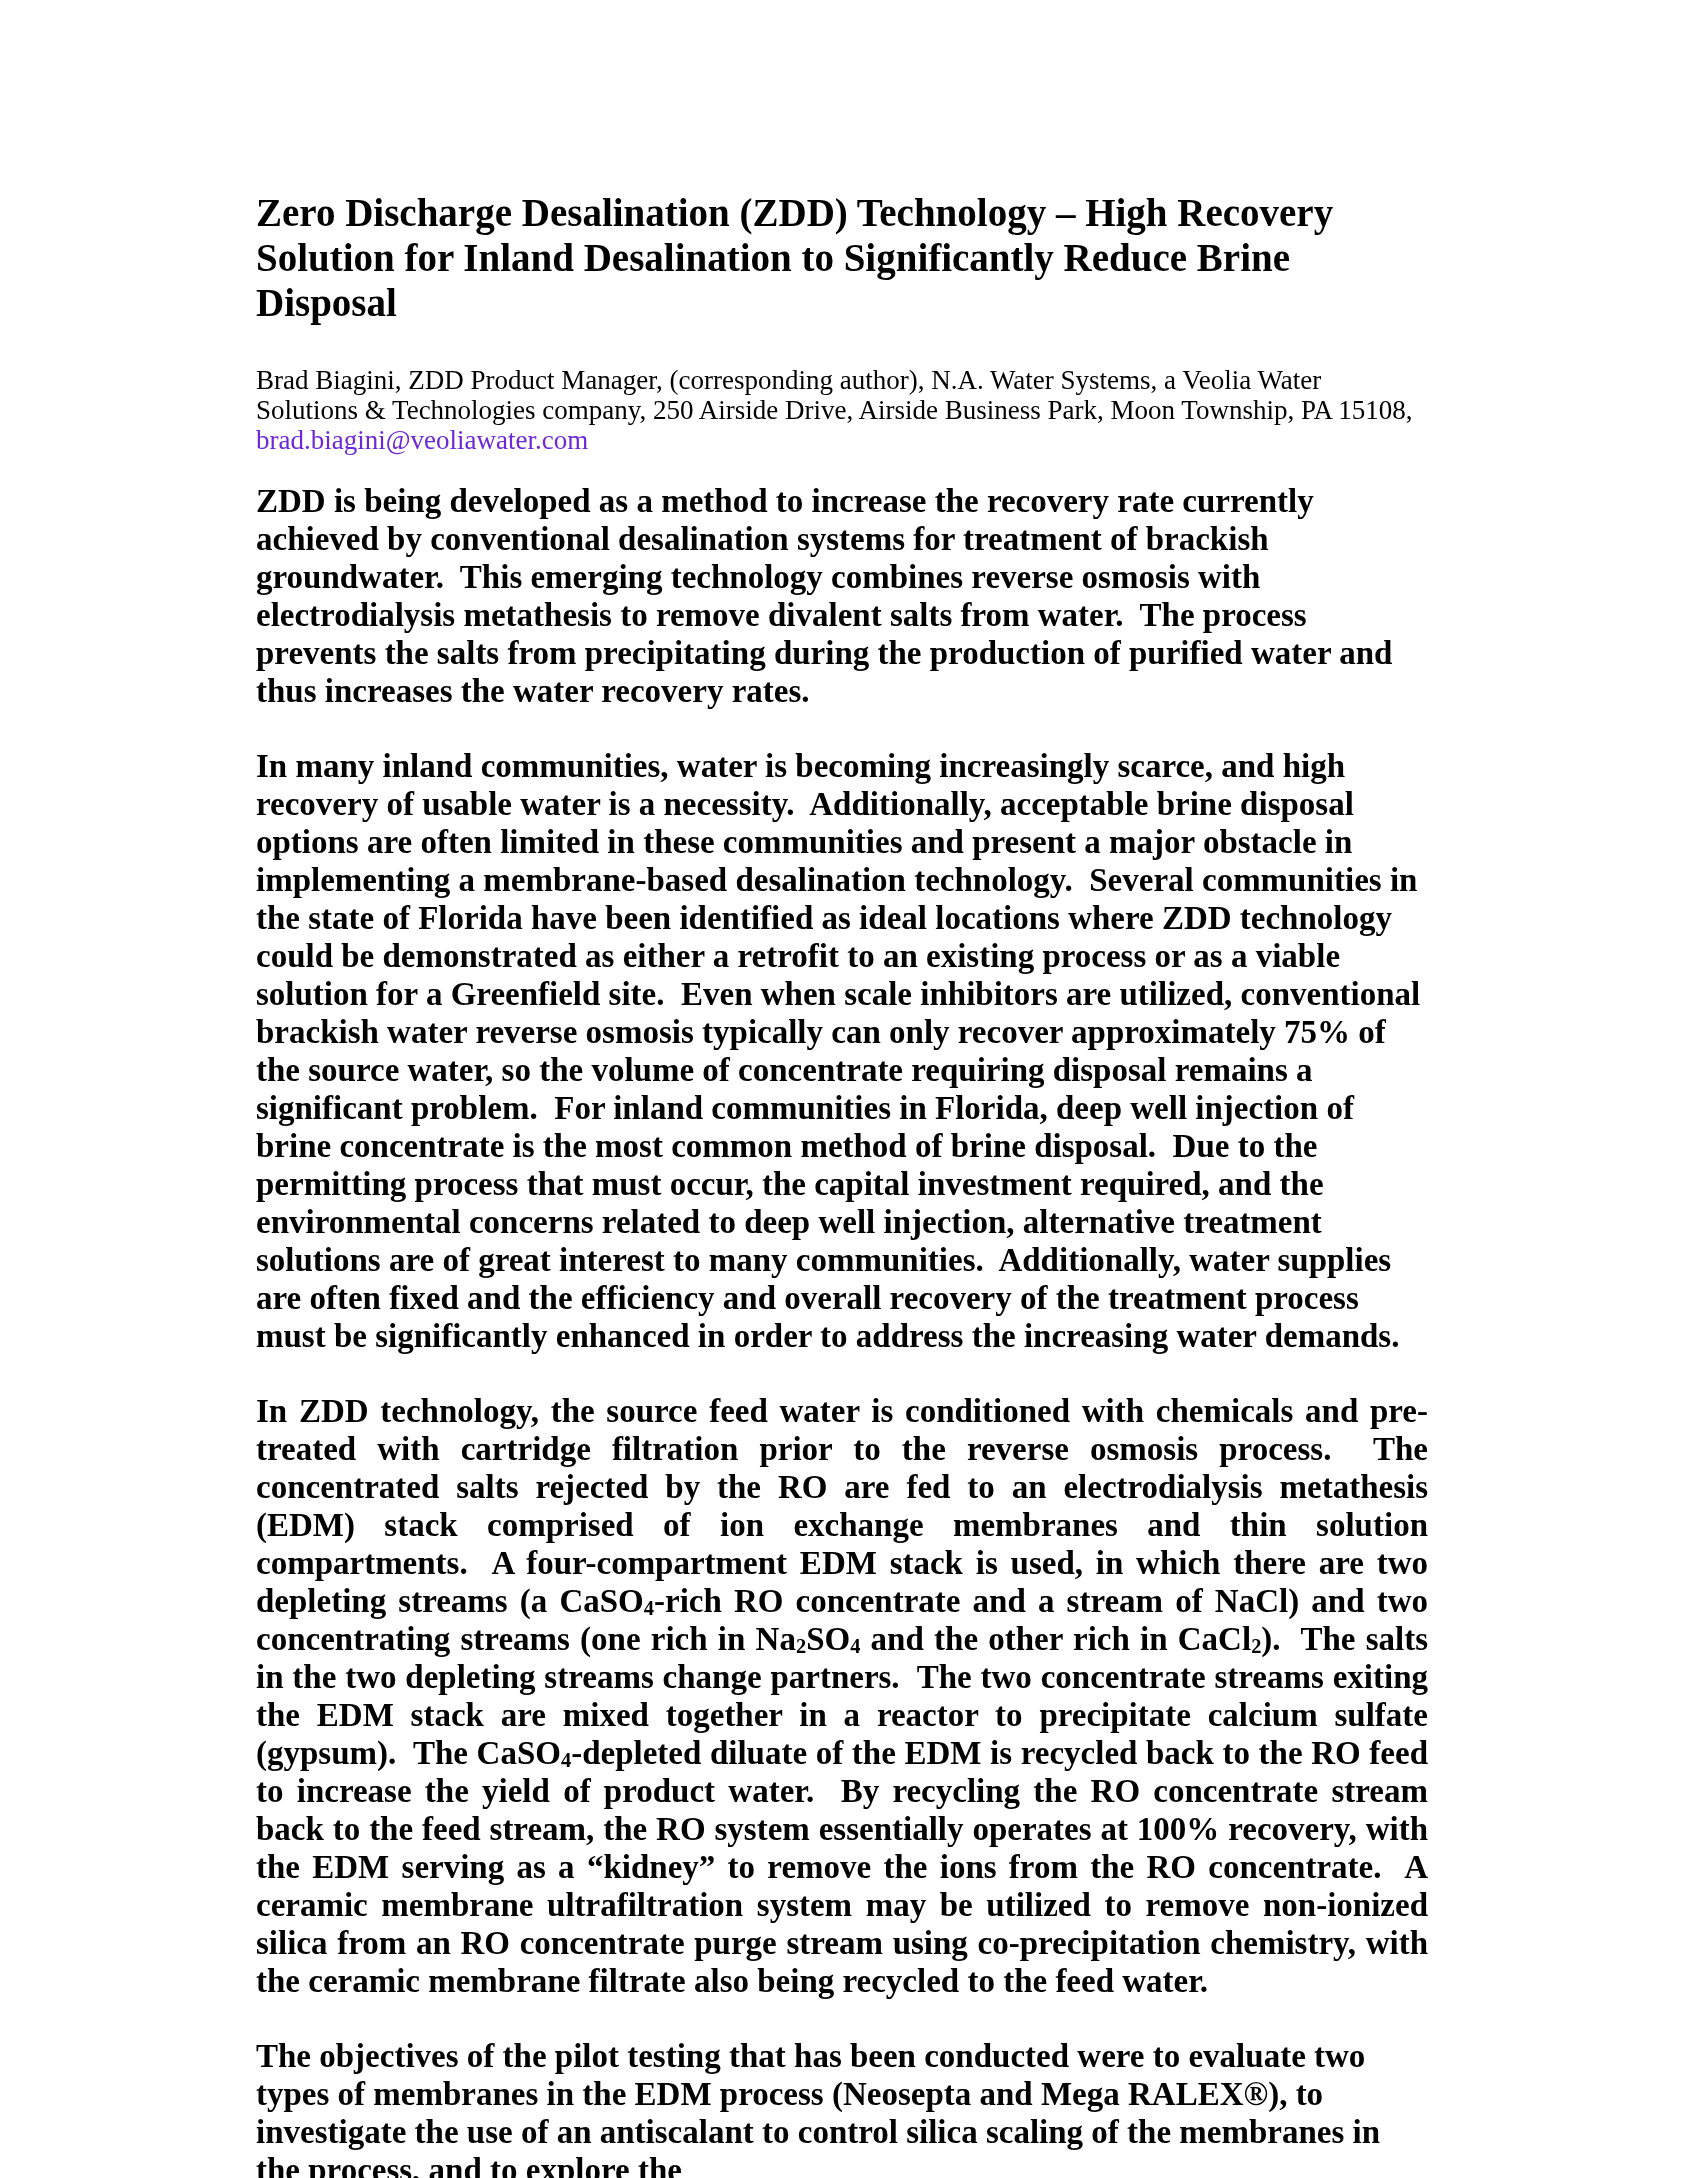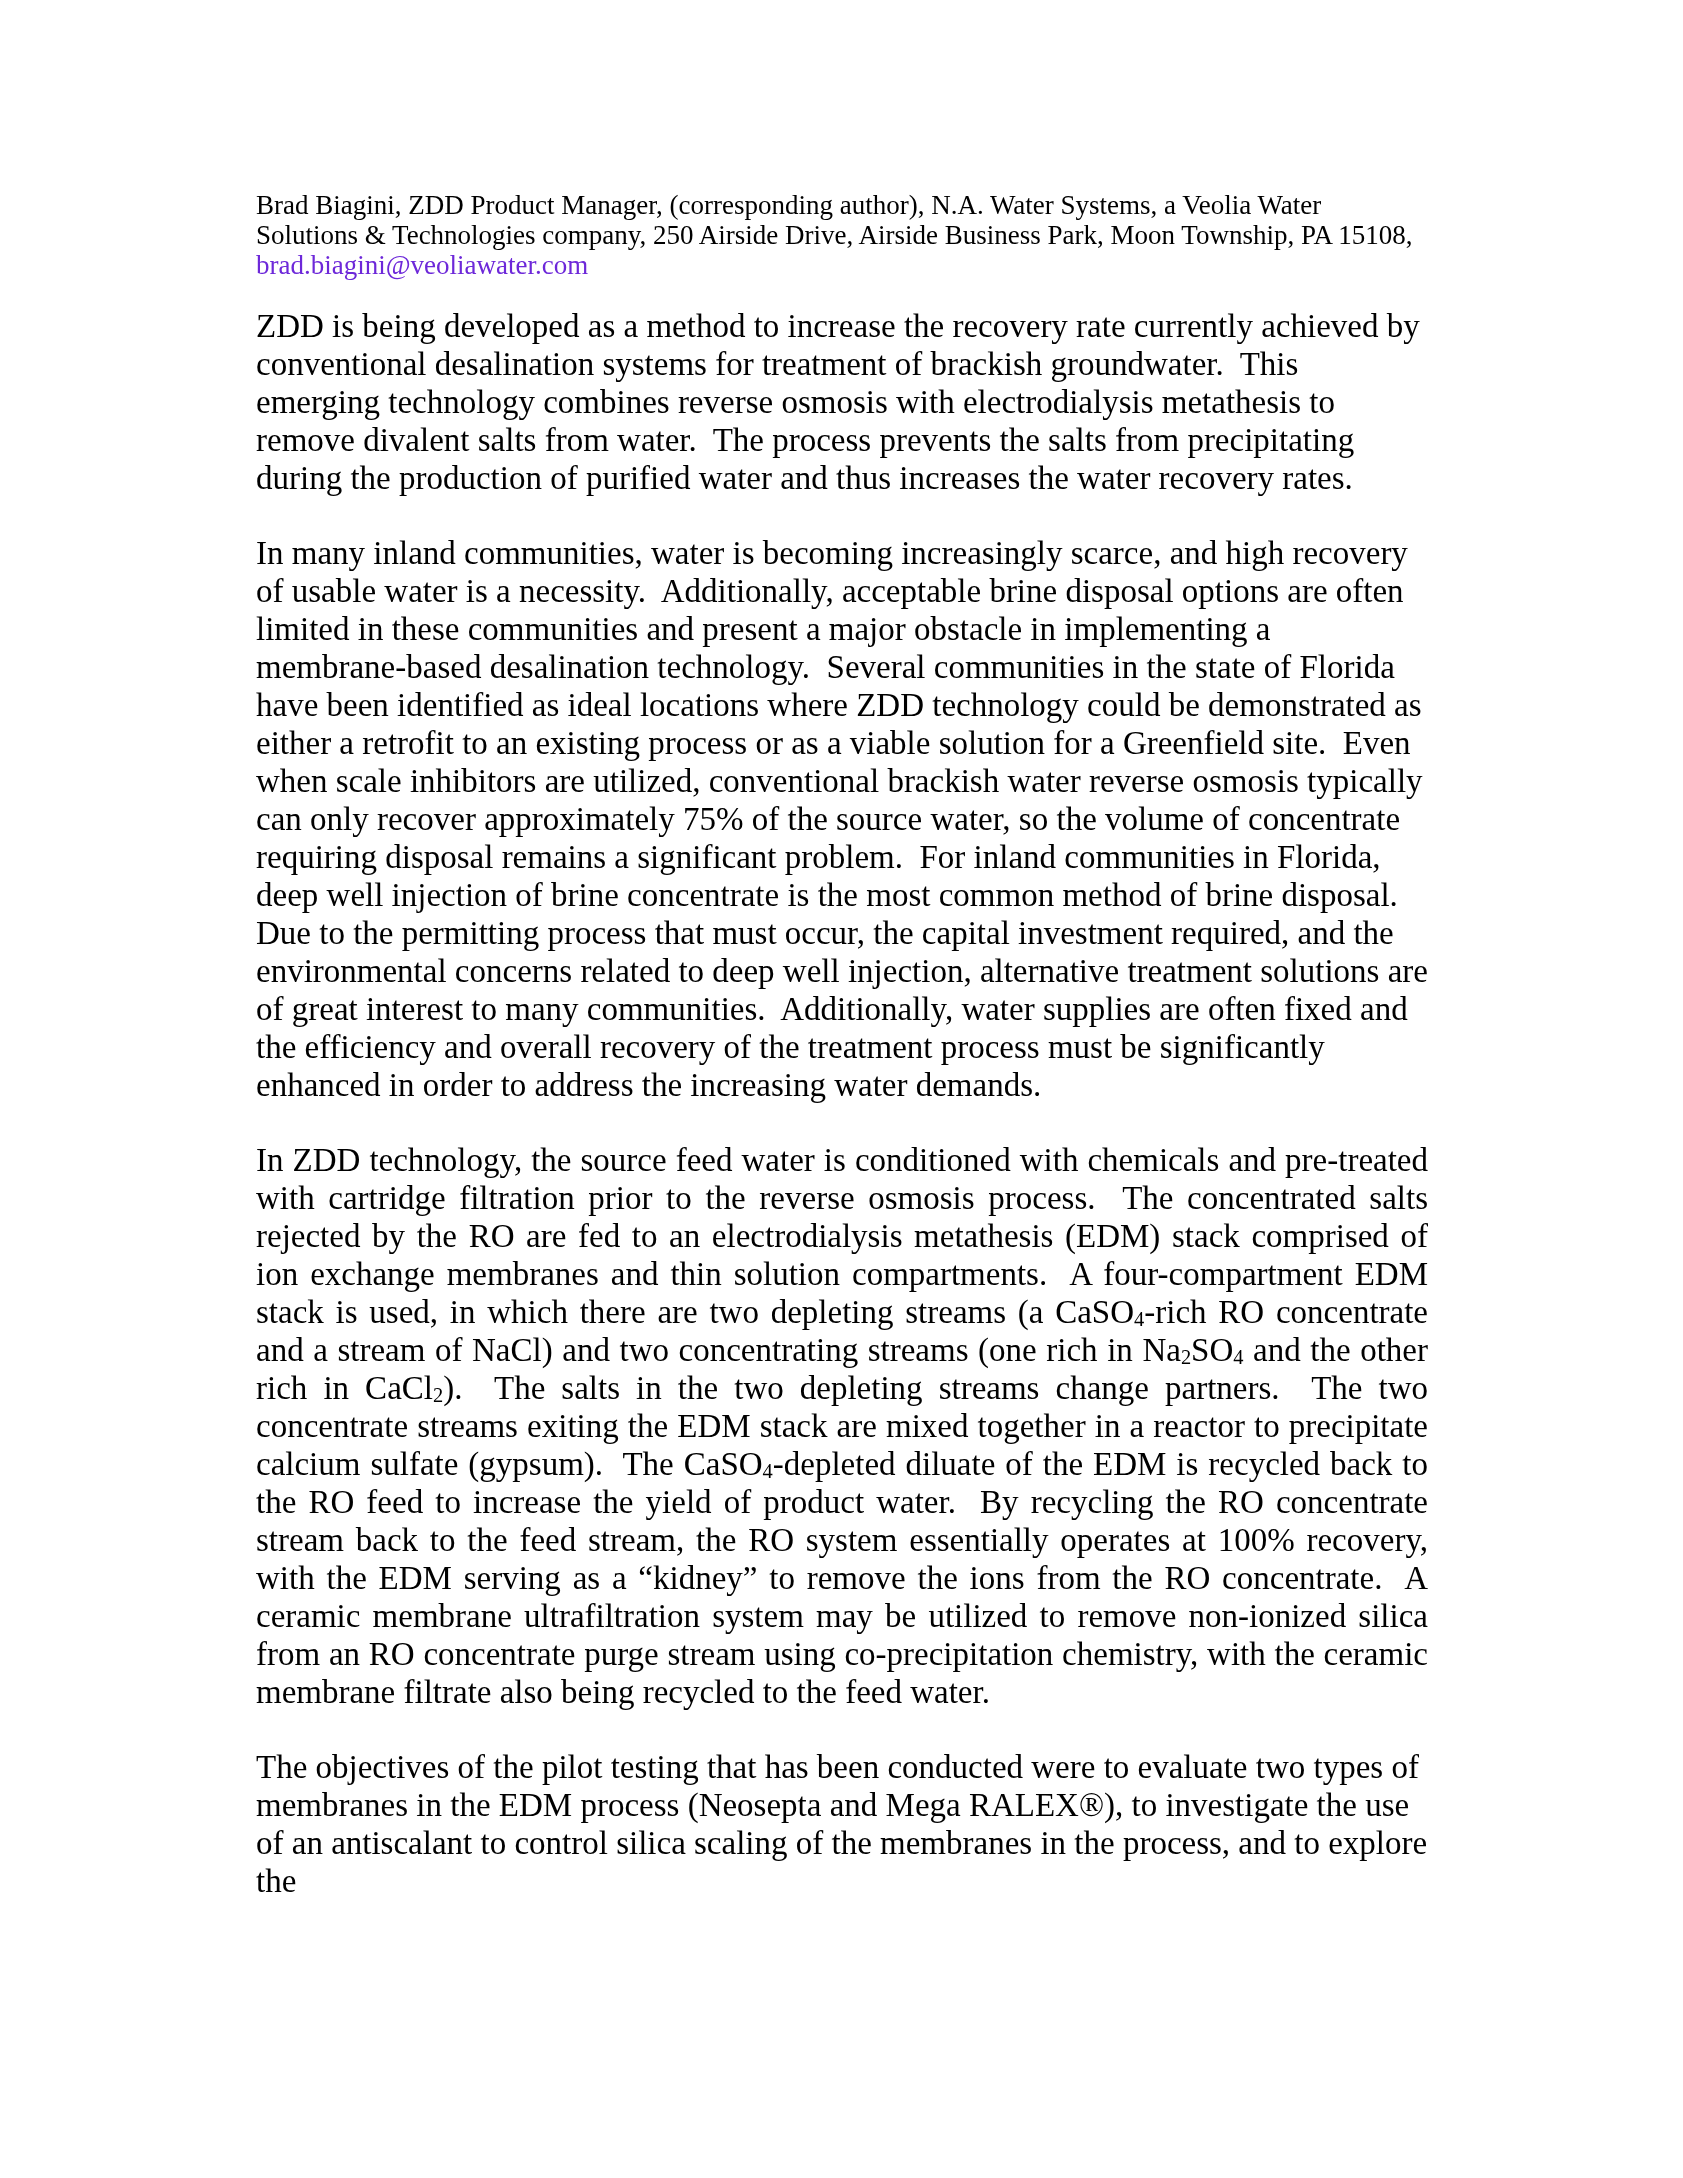--- a/index.html
+++ b/index.html
@@ -31,40 +31,42 @@
   }
   .author {
     margin: 0;
     white-space: pre-wrap;
   }
   .body-text p.body-para {
     font-size: 33px;
     line-height: 38px;
     margin: 0 0 37px 0;
     white-space: pre-wrap;
+    font-weight: bold;
   }
   .body-text p.body-para.justify {
     text-align: justify;
   }
   a.email {
     color: #6d28d9;
     cursor: pointer;
   }
   sub.chem {
     font-size: 0.62em;
     line-height: 0;
     position: relative;
     top: 0.17em;
     vertical-align: baseline;
   }
 </style>
 </head>
 <body>
 
 <div class="page">
+  <h1 class="title">Zero Discharge Desalination (ZDD) Technology – High Recovery Solution for Inland Desalination to Significantly Reduce Brine Disposal</h1>
   <div class="authors">
       <p class="author"><span>Brad Biagini, ZDD Product Manager, (corresponding author), N.A. Water Systems, a Veolia Water Solutions &amp; Technologies company, 250 Airside Drive, Airside Business Park, Moon Township, PA 15108, </span><a class="email">brad.biagini@veoliawater.com</a></p>
     </div>
   <div class="body-text">
       <p class="body-para"><span>ZDD is being developed as a method to increase the recovery rate currently achieved by conventional desalination systems for treatment of brackish groundwater.  This emerging technology combines reverse osmosis with electrodialysis metathesis to remove divalent salts from water.  The process prevents the salts from precipitating during the production of purified water and thus increases the water recovery rates.</span></p>
       <p class="body-para"><span>In many inland communities, water is becoming increasingly scarce, and high recovery of usable water is a necessity.  Additionally, acceptable brine disposal options are often limited in these communities and present a major obstacle in implementing a membrane-based desalination technology.  Several communities in the state of Florida have been identified as ideal locations where ZDD technology could be demonstrated as either a retrofit to an existing process or as a viable solution for a Greenfield site.  Even when scale inhibitors are utilized, conventional brackish water reverse osmosis typically can only recover approximately 75% of the source water, so the volume of concentrate requiring disposal remains a significant problem.  For inland communities in Florida, deep well injection of brine concentrate is the most common method of brine disposal.  Due to the permitting process that must occur, the capital investment required, and the environmental concerns related to deep well injection, alternative treatment solutions are of great interest to many communities.  Additionally, water supplies are often fixed and the efficiency and overall recovery of the treatment process must be significantly enhanced in order to address the increasing water demands.</span></p>
       <p class="body-para justify"><span>In ZDD technology, the source feed water is conditioned with chemicals and pre-treated with cartridge filtration prior to the reverse osmosis process.  The concentrated salts rejected by the RO are fed to an electrodialysis metathesis (EDM) stack comprised of ion exchange membranes and thin solution compartments.  A four-compartment EDM stack is used, in which there are two depleting streams (a CaSO</span><sub class="chem">4</sub><span>-rich RO concentrate and a stream of NaCl) and two concentrating streams (one rich in Na</span><sub class="chem">2</sub><span>SO</span><sub class="chem">4</sub><span> and the other rich in CaCl</span><sub class="chem">2</sub><span>).  The salts in the two depleting streams change partners.  The two concentrate streams exiting the EDM stack are mixed together in a reactor to precipitate calcium sulfate (gypsum).  The CaSO</span><sub class="chem">4</sub><span>-depleted diluate of the EDM is recycled back to the RO feed to increase the yield of product water.  By recycling the RO concentrate stream back to the feed stream, the RO system essentially operates at 100% recovery, with the EDM serving as a “kidney” to remove the ions from the RO concentrate.  A ceramic membrane ultrafiltration system may be utilized to remove non-ionized silica from an RO concentrate purge stream using co-precipitation chemistry, with the ceramic membrane filtrate also being recycled to the feed water.</span></p>
       <p class="body-para"><span>The objectives of the pilot testing that has been conducted were to evaluate two types of membranes in the EDM process (Neosepta and Mega RALEX®), to investigate the use of an antiscalant to control silica scaling of the membranes in the process, and to explore the</span></p>
     </div>
 </div>

